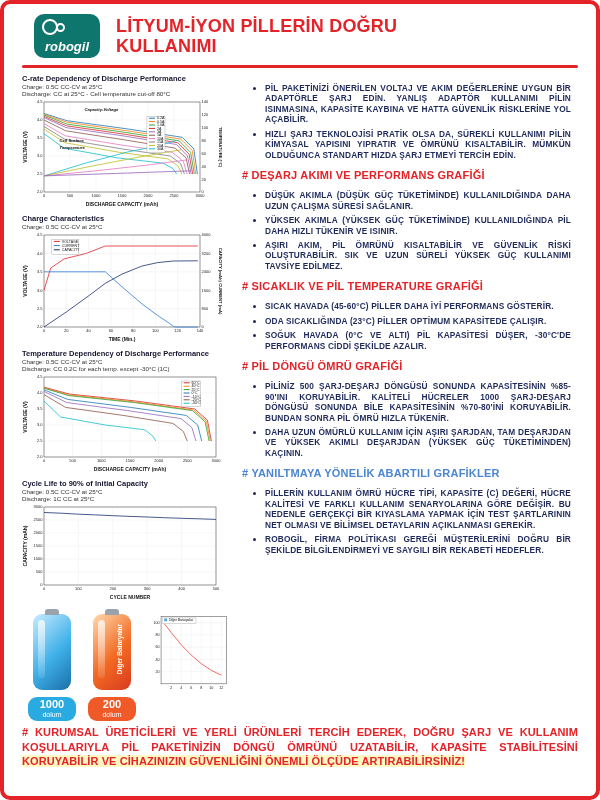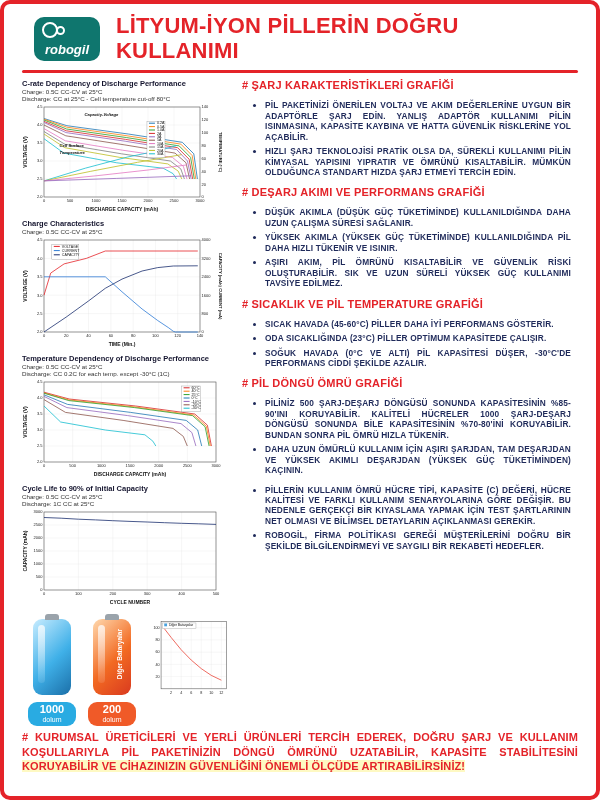--- a/index.html
+++ b/index.html
@@ -4,21 +4,21 @@
 <style>
   html,body{margin:0;padding:0;background:#fff;}
   body{width:600px;height:800px;position:relative;font-family:"Liberation Sans",sans-serif;}
   .page{position:absolute;inset:0;border:4px solid #e42329;border-radius:10px;box-sizing:border-box;
         padding:10px 16px 8px;background:#fff;overflow:hidden;}
   .header{display:flex;align-items:center;gap:16px;margin-left:14px;}
   .logo{width:66px;height:44px;background:#0f766e;border-radius:10px;color:#fff;position:relative;flex:0 0 auto;}
   .logo-ring{position:absolute;top:5px;left:8px;width:12px;height:12px;border:2.5px solid #fff;border-radius:50%;}
   .logo-dot{position:absolute;top:9px;left:22px;width:5px;height:5px;border:2px solid #fff;border-radius:50%;}
   .logo-text{position:absolute;bottom:4px;left:0;right:0;text-align:center;font-weight:bold;font-style:italic;font-size:13px;}
-  .title{color:#e42329;font-size:22px;font-weight:bold;line-height:1.12;letter-spacing:.2px;}
+  .title{color:#e42329;font-size:18px;font-weight:bold;line-height:1.12;letter-spacing:.2px;}
   .rule{height:3px;background:#e42329;margin:7px 2px 6px;border-radius:2px;}
   .columns{display:flex;gap:10px;align-items:flex-start;}
   .left-col{width:210px;flex:0 0 auto;padding-left:2px;}
   .right-col{flex:1;min-width:0;}
   .chart-block{margin-bottom:6px;}
   .chart-title{font-size:7.5px;font-weight:bold;color:#14142e;}
   .chart-sub{font-size:6.2px;color:#333;}
   svg.chart{display:block;margin-top:1px;}
   .section{margin-bottom:8px;}
   .section h2{font-size:11px;color:#e42329;margin:0 0 3px;letter-spacing:.2px;}
@@ -346,21 +346,20 @@
             <rect x="17.4" y="6.039999999999999" width="3" height="3" fill="#4aa3df"></rect>
             <text x="22.4" y="8.44" font-size="3.6" fill="#111">Diğer Bataryalar</text>
           </svg>
       </div>
 
     </div>
 
     <div class="right-col">
 
       <div class="section">
-        <h2># ŞARJ KARAKTERİSTİKLERİ GRAFİĞİ</h2>
         <ul>
           <li>PİL PAKETİNİZİ ÖNERİLEN VOLTAJ VE AKIM DEĞERLERİNE UYGUN BİR ADAPTÖRLE ŞARJ EDİN. YANLIŞ ADAPTÖR KULLANIMI PİLİN ISINMASINA, KAPASİTE KAYBINA VE HATTA GÜVENLİK RİSKLERİNE YOL AÇABİLİR.</li>
           <li>HIZLI ŞARJ TEKNOLOJİSİ PRATİK OLSA DA, SÜREKLİ KULLANIMI PİLİN KİMYASAL YAPISINI YIPRATIR VE ÖMRÜNÜ KISALTABİLİR. MÜMKÜN OLDUĞUNCA STANDART HIZDA ŞARJ ETMEYİ TERCİH EDİN.</li>
         </ul>
       </div>
 
       <div class="section">
         <h2># DEŞARJ AKIMI VE PERFORMANS GRAFİĞİ</h2>
         <ul>
           <li>DÜŞÜK AKIMLA (DÜŞÜK GÜÇ TÜKETİMİNDE) KULLANILDIĞINDA DAHA UZUN ÇALIŞMA SÜRESİ SAĞLANIR.</li>
@@ -380,20 +379,21 @@
 
       <div class="section">
         <h2># PİL DÖNGÜ ÖMRÜ GRAFİĞİ</h2>
         <ul>
           <li>PİLİNİZ 500 ŞARJ-DEŞARJ DÖNGÜSÜ SONUNDA KAPASİTESİNİN %85-90'INI KORUYABİLİR. KALİTELİ HÜCRELER 1000 ŞARJ-DEŞARJ DÖNGÜSÜ SONUNDA BİLE KAPASİTESİNİN %70-80'İNİ KORUYABİLİR. BUNDAN SONRA PİL ÖMRÜ HIZLA TÜKENİR.</li>
           <li>DAHA UZUN ÖMÜRLÜ KULLANIM İÇİN AŞIRI ŞARJDAN, TAM DEŞARJDAN VE YÜKSEK AKIMLI DEŞARJDAN (YÜKSEK GÜÇ TÜKETİMİNDEN) KAÇININ.</li>
         </ul>
       </div>
 
       <div class="section blue">
+        <h2># YANILTMAYA YÖNELİK ABARTILI GRAFİKLER</h2>
         <ul>
           <li>PİLLERİN KULLANIM ÖMRÜ HÜCRE TİPİ, KAPASİTE (C) DEĞERİ, HÜCRE KALİTESİ VE FARKLI KULLANIM SENARYOLARINA GÖRE DEĞİŞİR. BU NEDENLE GERÇEKÇİ BİR KIYASLAMA YAPMAK İÇİN TEST ŞARTLARININ NET OLMASI VE BİLİMSEL DETAYLARIN AÇIKLANMASI GEREKİR.</li>
           <li>ROBOGİL, FİRMA POLİTİKASI GEREĞİ MÜŞTERİLERİNİ DOĞRU BİR ŞEKİLDE BİLGİLENDİRMEYİ VE SAYGILI BİR REKABETİ HEDEFLER.</li>
         </ul>
       </div>
 
     </div>
   </div>
 
   <div class="footer">

